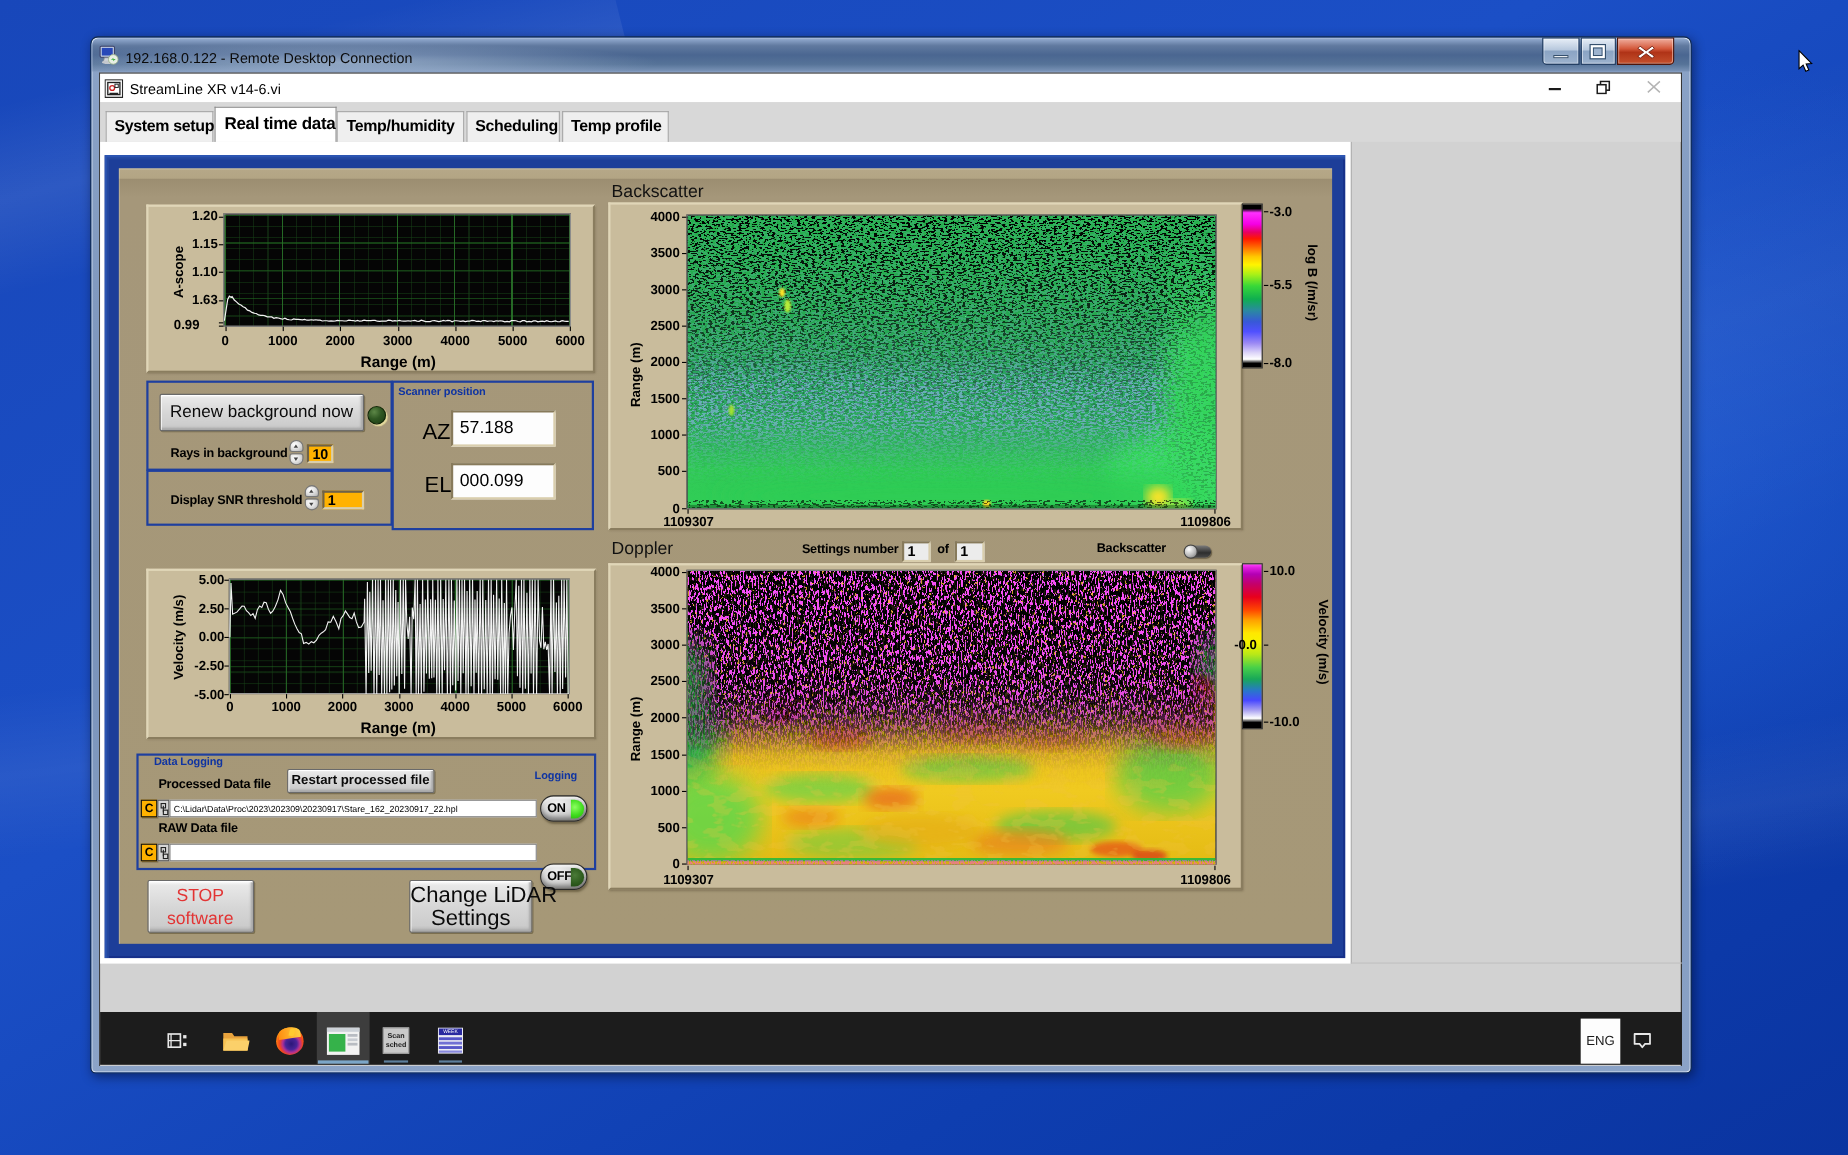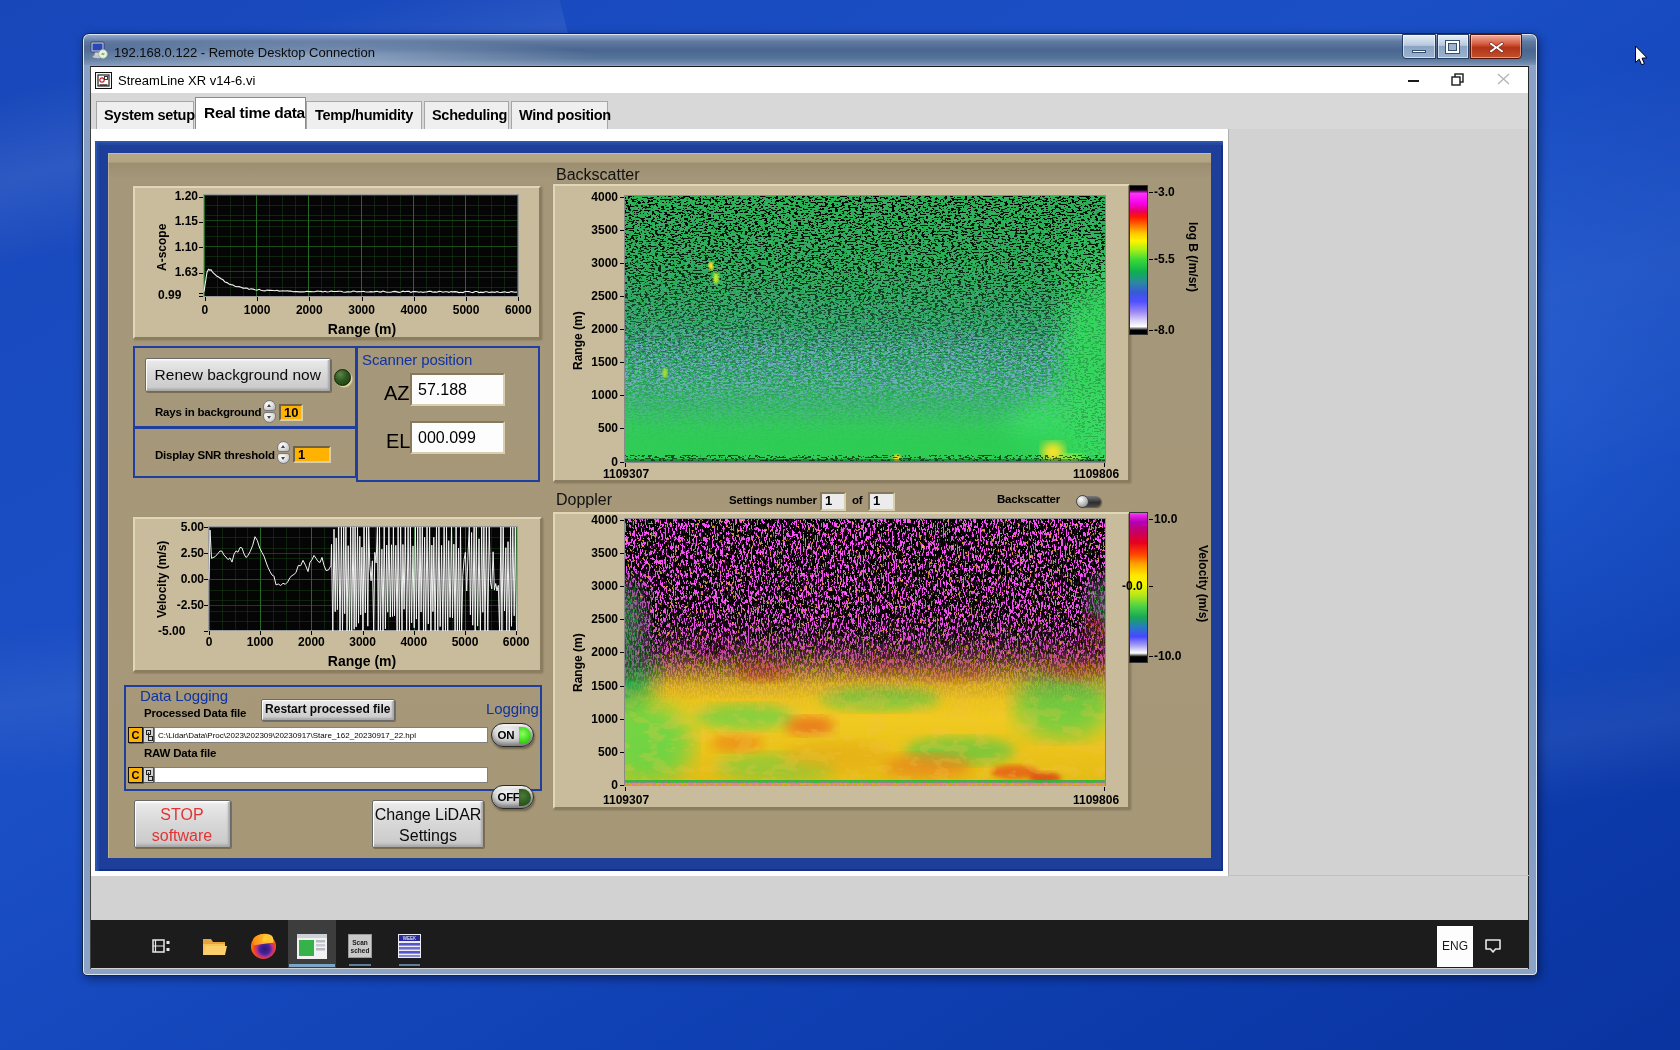--- a/index.html
+++ b/index.html
@@ -6,21 +6,21 @@
 html,body { width:1680px; height:1050px; overflow:hidden; }
 body { font-family:"Liberation Sans", sans-serif; position:relative;
   background:
     radial-gradient(ellipse 1000px 560px at 80% 40%, rgba(45,110,230,0.6), rgba(45,110,230,0) 70%),
     linear-gradient(150deg, #1847ba 0%, #1b4fc6 40%, #0e3eb0 75%, #0a34a0 100%);
 }
 .streak { position:absolute; background:linear-gradient(180deg, rgba(255,255,255,0), rgba(255,255,255,0.09), rgba(255,255,255,0)); pointer-events:none; }
 .abs { position:absolute; }
 .tl { position:absolute; font-size:12px; font-weight:bold; color:#000; line-height:14px; }
 .tick { position:absolute; background:#000; }
-.bluetxt { color:#0f34a2; font-weight:normal; font-size:15px; letter-spacing:-0.1px; position:absolute; }
+.bluetxt { color:#0f34a2; font-weight:bold; font-size:10px; letter-spacing:-0.1px; position:absolute; }
 .blktxt { color:#000; font-weight:bold; font-size:11.5px; letter-spacing:-0.2px; position:absolute; }
 .rot { writing-mode:vertical-rl; transform:rotate(180deg); }
 .rotcw { writing-mode:vertical-rl; }
 .lvbtn { position:absolute; background:linear-gradient(180deg,#fdfdfd 0%,#e8e8e8 8%,#d7d7d7 50%,#cccccc 88%,#b8b8b8 100%); border:1px solid #6a6a6a; box-shadow:inset 1px 1px 0 #ffffff, inset -2px -2px 2px #a8a8a8, 1px 1px 0 rgba(80,70,40,0.5); border-radius:2px; text-align:center; color:#0a0a0a; }
 .panelbox { position:absolute; border:2px solid #1e3f9f; }
 .gpanel { position:absolute; background:#c9bc9c; border-style:solid; border-width:2px; border-color:#e0d6b8 #8a7d5f #8a7d5f #e0d6b8; box-shadow:1px 1px 2px rgba(60,50,30,0.35); }
 .plot { position:absolute; background:#050505; border:1px solid #9a9a9a; }
 .whitebox { position:absolute; background:#fdfdfd; border-style:solid; border-width:2px; border-color:#877a5b #d9cead #d9cead #877a5b; }
 .amber { position:absolute; background:#ffb200; border-style:solid; border-width:2px; border-color:#6e6248 #d9cead #d9cead #6e6248; font-weight:bold; font-size:13px; color:#000; line-height:13px; padding-left:3px; }
 .spin { position:absolute; width:13px; height:23px; }
@@ -101,21 +101,21 @@
 <div class="abs" style="left:96px;top:100.5px;width:98px;height:28px;background:#efefef;border:1px solid #a6a6a6;border-bottom:none;">
     <div class="tabtxt" style="position:absolute;left:7px;top:5px;">System setup</div>
   </div>
 <div class="abs" style="left:306px;top:100.5px;width:116px;height:28px;background:#efefef;border:1px solid #a6a6a6;border-bottom:none;">
     <div class="tabtxt" style="position:absolute;left:8px;top:5px;">Temp/humidity</div>
   </div>
 <div class="abs" style="left:424px;top:100.5px;width:85px;height:28px;background:#efefef;border:1px solid #a6a6a6;border-bottom:none;">
     <div class="tabtxt" style="position:absolute;left:7px;top:5px;">Scheduling</div>
   </div>
 <div class="abs" style="left:511px;top:100.5px;width:97px;height:28px;background:#efefef;border:1px solid #a6a6a6;border-bottom:none;">
-    <div class="tabtxt" style="position:absolute;left:7px;top:5px;">Wind position</div>
+    <div class="tabtxt" style="position:absolute;left:7px;top:5px;">Temp profile</div>
   </div>
 <div class="abs" style="left:195px;top:97px;width:111px;height:31.5px;background:#ffffff;border:1px solid #8a8a8a;border-bottom:none;">
     <div class="tabtxt" style="position:absolute;left:8px;top:6px;font-size:15.5px;">Real time data</div>
   </div>
 
 <div class="abs" style="left:95px;top:141px;width:1128px;height:730px;background:#1d3e99;box-shadow:inset 2px 2px 0 #2c55b2, inset 4px 4px 0 #24489f, inset -2px -2px 0 #16308a;"></div>
 <div class="abs" style="left:108px;top:152.5px;width:1103px;height:705px;background:linear-gradient(180deg,#b6a888 0%,#b3a584 9px,#9c8e71 10px,#a5977a 26px,#a69877 100%);box-shadow:inset 1px 1px 0 rgba(255,250,230,0.25);"></div>
 
 <div class="gpanel" style="left:133px;top:186px;width:408px;height:153px;"></div>
 <div class="plot" style="left:203px;top:193.5px;width:316px;height:103px;
@@ -196,21 +196,21 @@
   repeating-linear-gradient(180deg, rgba(22,68,22,0.5) 0px, rgba(22,68,22,0.5) 1px, transparent 1px, transparent 10.44px),
   #050505;"></div>
 <svg class="abs" style="left:208px;top:525.5px" width="310" height="105.5" viewBox="208 525.5 310 105.5" preserveAspectRatio="none">
   <polyline points="209.0,578.2 210.0,529.1 211.5,557.4 215.3,555.5 217.7,552.8 220.0,550.0 222.0,550.2 224.0,554.2 226.0,556.0 228.0,558.6 230.0,556.9 232.0,561.1 234.0,553.2 236.0,549.9 238.0,551.2 240.0,546.5 242.0,546.9 244.0,552.9 246.0,556.5 248.0,554.6 250.3,550.3 252.7,544.3 255.0,535.7 257.3,539.4 259.7,547.1 262.0,551.5 264.0,555.2 266.0,561.0 268.0,566.4 270.0,570.5 272.0,574.0 274.0,575.2 276.0,583.9 278.3,583.0 280.7,584.5 283.0,582.3 285.3,583.3 287.7,580.9 290.0,576.5 292.0,574.6 294.0,573.4 296.0,571.5 298.3,564.4 300.7,564.7 303.0,559.3 305.5,564.3 308.0,570.6 310.0,561.2 312.0,558.7 314.0,554.4 316.0,557.3 318.0,560.4 320.0,561.5 322.0,556.4 324.0,564.4 326.0,569.5 328.5,569.0 331.0,564.4 331.5,543.4 332.8,630.5 334.0,528.2 335.2,610.7 336.2,536.9 337.4,608.7 338.7,526.0 340.0,630.5 341.4,526.0 342.5,630.5 343.7,526.0 344.7,612.7 345.9,526.0 347.0,630.5 348.2,544.7 349.5,630.5 350.6,526.0 351.7,630.5 353.0,526.0 354.2,628.3 355.1,526.0 356.2,625.9 357.5,526.0 358.5,622.2 359.8,535.3 360.7,613.8 361.9,546.2 362.9,630.5 364.1,526.0 365.3,611.8 366.6,526.0 367.8,625.2 368.7,526.0 369.8,564.2 371.1,579.8 372.4,559.8 373.7,630.5 374.8,551.3 376.1,561.9 377.4,526.0 378.3,630.5 379.5,526.0 380.4,630.5 381.9,548.2 383.0,630.5 384.2,526.0 385.4,627.9 386.7,544.0 387.7,611.2 388.9,526.0 390.3,616.1 391.5,543.8 392.5,615.5 393.4,526.0 394.5,614.8 395.8,544.3 397.1,630.5 398.1,526.0 399.4,630.5 400.6,526.0 402.0,630.5 402.9,543.5 404.1,608.3 405.3,526.0 406.7,630.5 408.1,526.0 409.5,630.5 410.4,526.0 411.6,621.9 413.0,544.9 414.2,626.8 415.4,526.0 416.4,618.1 417.7,526.0 418.9,630.5 420.0,526.0 421.1,611.1 422.3,526.0 423.6,630.5 424.6,536.3 425.7,630.5 427.0,526.0 428.3,622.9 429.6,526.0 430.9,630.5 431.8,544.1 432.9,610.6 433.8,536.2 435.1,630.5 436.5,526.0 437.8,630.5 438.9,526.0 440.2,625.5 441.6,544.4 442.9,630.5 444.1,526.0 445.5,630.5 446.5,526.0 447.7,630.5 448.7,539.7 450.1,616.4 451.5,526.0 452.5,616.9 453.8,543.2 455.1,630.5 456.1,526.0 457.4,630.5 458.5,547.3 459.5,630.5 460.5,526.0 461.6,630.5 462.8,574.5 464.1,558.6 465.4,551.2 466.7,590.0 468.0,554.0 469.3,526.0 470.4,613.8 471.6,531.5 472.7,624.2 474.1,526.0 475.2,630.5 476.3,526.0 477.6,625.1 479.0,537.8 480.4,630.5 481.7,526.0 482.8,611.3 483.9,526.0 485.0,630.5 486.4,526.0 487.8,630.5 489.2,526.0 490.5,581.4 491.8,587.9 493.1,550.8 494.4,589.1 495.7,582.5 497.0,589.9 498.3,584.4 499.6,630.5 500.9,526.0 501.9,630.5 503.2,526.0 504.5,609.9 505.8,546.7 506.7,630.5 508.0,540.7 509.3,630.5 510.6,526.0 511.5,625.3 512.8,526.0 514.2,614.8 515.3,526.0 516.5,630.5" fill="none" stroke="#f2f2f2" stroke-width="1" transform="translate(0,0.5)"></polyline>
 </svg>
 <div class="tl rot" style="left:156px;top:532px;height:95px;text-align:center;line-height:13px;">Velocity (m/s)</div>
 <div class="tl" style="left:158px;top:520.0px;width:46px;text-align:right">5.00</div>
 <div class="tl" style="left:158px;top:546.0px;width:46px;text-align:right">2.50</div>
 <div class="tl" style="left:158px;top:572.0px;width:46px;text-align:right">0.00</div>
 <div class="tl" style="left:158px;top:598.0px;width:46px;text-align:right">-2.50</div>
-<div class="tl" style="left:158px;top:623.5px;width:46px;">-5.00</div>
+<div class="tl" style="left:158px;top:623.5px;width:46px;text-align:right">-5.00</div>
 
 <div class="tick" style="left:204px;top:527.0px;width:4px;height:1px"></div>
 <div class="tick" style="left:204px;top:553.0px;width:4px;height:1px"></div>
 <div class="tick" style="left:204px;top:579.0px;width:4px;height:1px"></div>
 <div class="tick" style="left:204px;top:605.0px;width:4px;height:1px"></div>
 <div class="tick" style="left:204px;top:630.5px;width:4px;height:1px"></div>
 <div class="tl" style="left:184.0px;top:635px;width:50px;text-align:center">0</div>
 <div class="tl" style="left:235.2px;top:635px;width:50px;text-align:center">1000</div>
 <div class="tl" style="left:286.4px;top:635px;width:50px;text-align:center">2000</div>
 <div class="tl" style="left:337.6px;top:635px;width:50px;text-align:center">3000</div>
@@ -254,21 +254,21 @@
       <path d="M3.5 3.5 L3.5 9.5" stroke="#222" stroke-width="1" fill="none"></path>
     </svg>
   </div>
 <div class="pathbox" style="left:154px;top:767px;width:334px;"></div>
 <div class="toggleb" style="left:491px;top:785px;">
     <span>OFF</span>
     <div class="wedge" style="background:radial-gradient(circle at 30% 40%,#4a7a38 0%,#2e5c1e 55%,#1e4212 100%);"></div>
   </div>
 
 <div class="lvbtn" style="left:133.5px;top:800px;width:97px;height:47.5px;font-size:16px;line-height:21px;color:#e23434;padding-top:3px;">STOP<br>software</div>
-<div class="lvbtn" style="left:372px;top:800px;width:112px;height:47.5px;font-size:16px;line-height:21px;padding-top:3px;white-space:nowrap;">Change LiDAR<br>Settings</div>
+<div class="lvbtn" style="left:372px;top:800px;width:112px;height:47.5px;font-size:20px;line-height:21px;padding-top:3px;white-space:nowrap;">Change LiDAR<br>Settings</div>
 
 <div class="abs" style="left:556px;top:166px;font-size:16px;color:#111;">Backscatter</div>
 <div class="gpanel" style="left:553px;top:183.5px;width:576.5px;height:298px;"></div>
 <div class="plot" style="left:624px;top:194.5px;width:482px;height:268px;border:1px solid #8a8a8a;">
     <svg width="480" height="266" viewBox="0 0 480 266" preserveAspectRatio="none" style="position:absolute;left:0;top:0">
 <defs>
  <linearGradient id="bsbase" x1="0" y1="0" x2="0" y2="1">
   <stop offset="0" stop-color="#25b14c"></stop>
           <stop offset="0.30" stop-color="#26a950"></stop>
   <stop offset="0.50" stop-color="#28a458"></stop>

